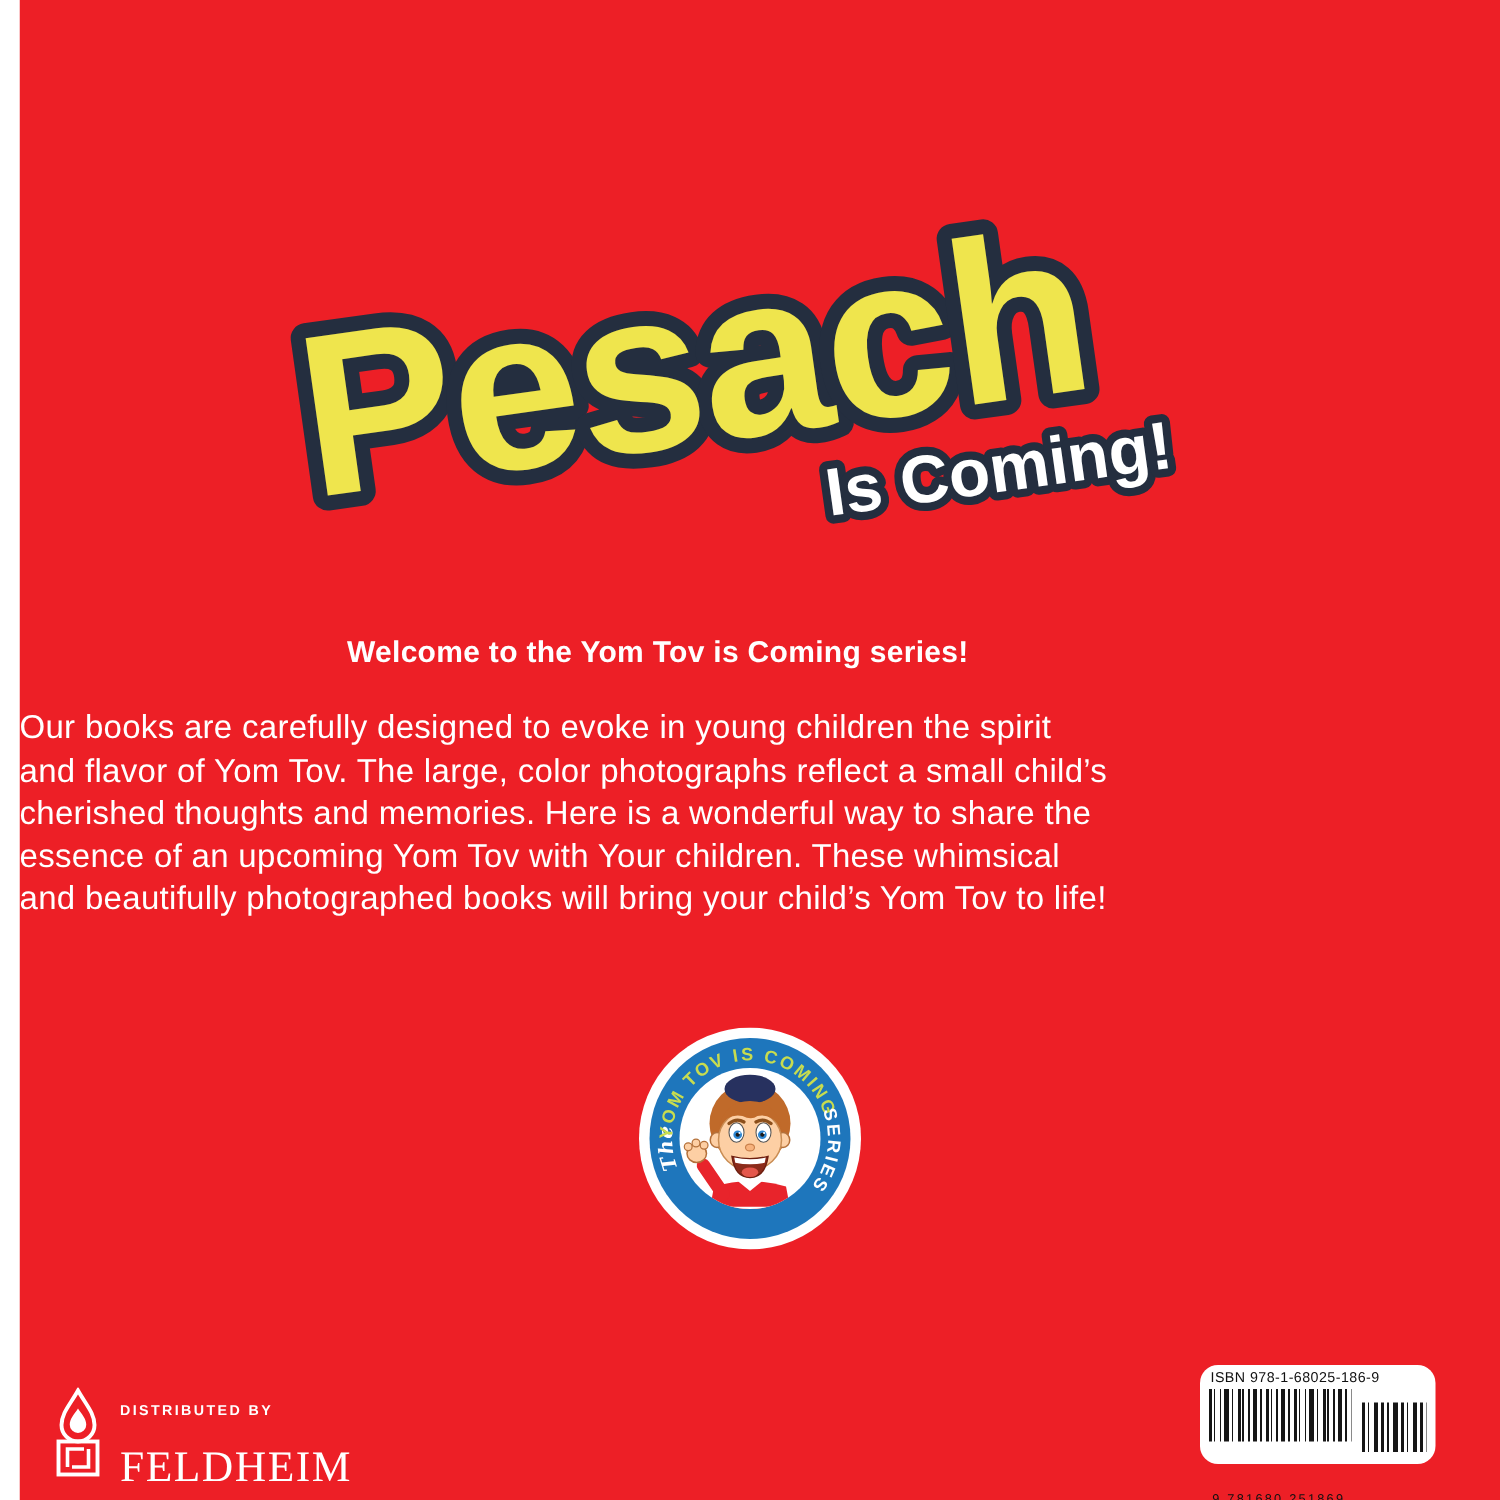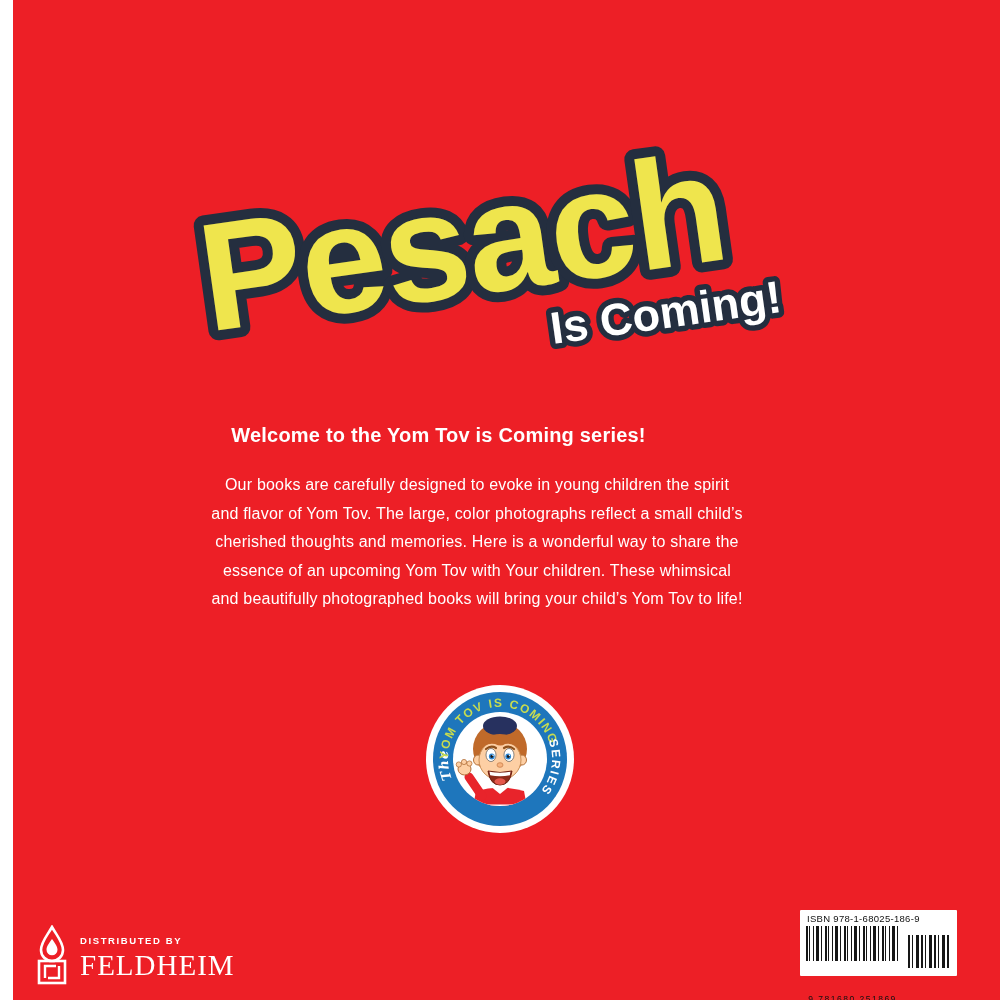--- a/index.html
+++ b/index.html
@@ -20,54 +20,54 @@
   .title-wrap{position:absolute;left:169px;top:130px;width:640px;height:250px;transform:rotate(-8deg);}
   .title-wrap svg{width:100%;height:100%;overflow:visible;}
   .t-main{font-family:"Liberation Sans",sans-serif;font-weight:bold;font-size:154px;letter-spacing:-2px;
           fill:var(--yellow);stroke:var(--navy);stroke-width:20px;stroke-linejoin:round;paint-order:stroke;}
   .t-sub{font-family:"Liberation Sans",sans-serif;font-weight:bold;font-size:45px;
          fill:var(--white);stroke:var(--navy);stroke-width:11px;stroke-linejoin:round;paint-order:stroke;}
 
   
   .welcome{position:absolute;left:13px;top:424px;width:851px;text-align:center;
            color:var(--white);font-weight:bold;font-size:20px;letter-spacing:.2px;}
-  .body-text{position:absolute;left:13px;top:471px;width:928px;text-align:center;
-             color:var(--white);font-size:16px;line-height:28.6px;white-space:pre-line;letter-spacing:.2px;}
+  .body-text{position:absolute;left:13px;top:471px;width:928px;text-align:left;
+             color:var(--white);font-size:22px;line-height:28.6px;white-space:pre-line;letter-spacing:.2px;}
 
   
   .badge{position:absolute;left:426px;top:685px;width:148px;height:148px;}
   .badge svg{width:100%;height:100%;}
   .arc-prefix{font-family:"DejaVu Serif","Liberation Serif",serif;font-style:italic;font-weight:bold;
               font-size:13px;fill:var(--white);letter-spacing:.5px;}
   .arc-title{font-family:"Liberation Sans",sans-serif;font-weight:bold;font-size:12px;
              fill:var(--badge-green);letter-spacing:1.6px;}
   .arc-suffix{font-family:"Liberation Sans",sans-serif;font-weight:bold;font-size:12px;
               fill:var(--white);letter-spacing:1.8px;}
 
   
-  .barcode{position:absolute;left:800px;top:910px;width:157px;height:66px;background:#fff;border-radius:1px;}
+  .barcode{position:absolute;left:800px;top:910px;width:157px;height:66px;background:#fff;border-radius:12px;}
   .isbn{position:absolute;left:7px;top:3px;font-size:9.5px;color:#111;letter-spacing:.3px;white-space:nowrap;
         font-family:"Liberation Sans",sans-serif;}
   .ean-bars{position:absolute;left:6px;top:16px;width:95px;height:35px;
     background:repeating-linear-gradient(90deg,#161616 0 2px,#fff 2px 3px,#161616 3px 4px,#fff 4px 7px,
     #161616 7px 8px,#fff 8px 10px,#161616 10px 13px,#fff 13px 15px,#161616 15px 16px,#fff 16px 19px);}
   .ean-digits{position:absolute;left:2px;top:52px;width:101px;text-align:center;font-size:8.5px;color:#111;
               letter-spacing:1.5px;white-space:nowrap;font-family:"Liberation Sans",sans-serif;margin-top:32px;}
   .price-code{position:absolute;left:104px;top:14px;width:50px;text-align:center;font-size:9.5px;color:#111;
               letter-spacing:3px;font-family:"Liberation Sans",sans-serif;margin-top:21px;}
   .supp-bars{position:absolute;left:108px;top:25px;width:43px;height:33px;
     background:repeating-linear-gradient(90deg,#161616 0 2px,#fff 2px 4px,#161616 4px 5px,#fff 5px 8px,
     #161616 8px 11px,#fff 11px 13px);}
 
   
   .publisher{position:absolute;left:33px;top:925px;display:flex;align-items:flex-start;color:var(--white);}
   .pub-icon{width:38px;height:60px;flex:0 0 auto;}
   .pub-text{margin-left:9px;display:flex;flex-direction:column;}
   .distributed{font-size:9.5px;font-weight:bold;letter-spacing:1.6px;margin-top:10px;}
-  .feldheim{font-family:"Liberation Serif",serif;font-size:29px;letter-spacing:1px;margin-top:3px;}
+  .feldheim{font-family:"Liberation Serif",serif;font-size:29px;letter-spacing:1px;margin-top:16px;}
 </style>
 </head>
 <body>
 
 <div class="page">
   <div class="cover"></div>
   <div class="left-strip"></div>
 
   <div class="title-wrap">
     <svg viewBox="0 0 640 250">

